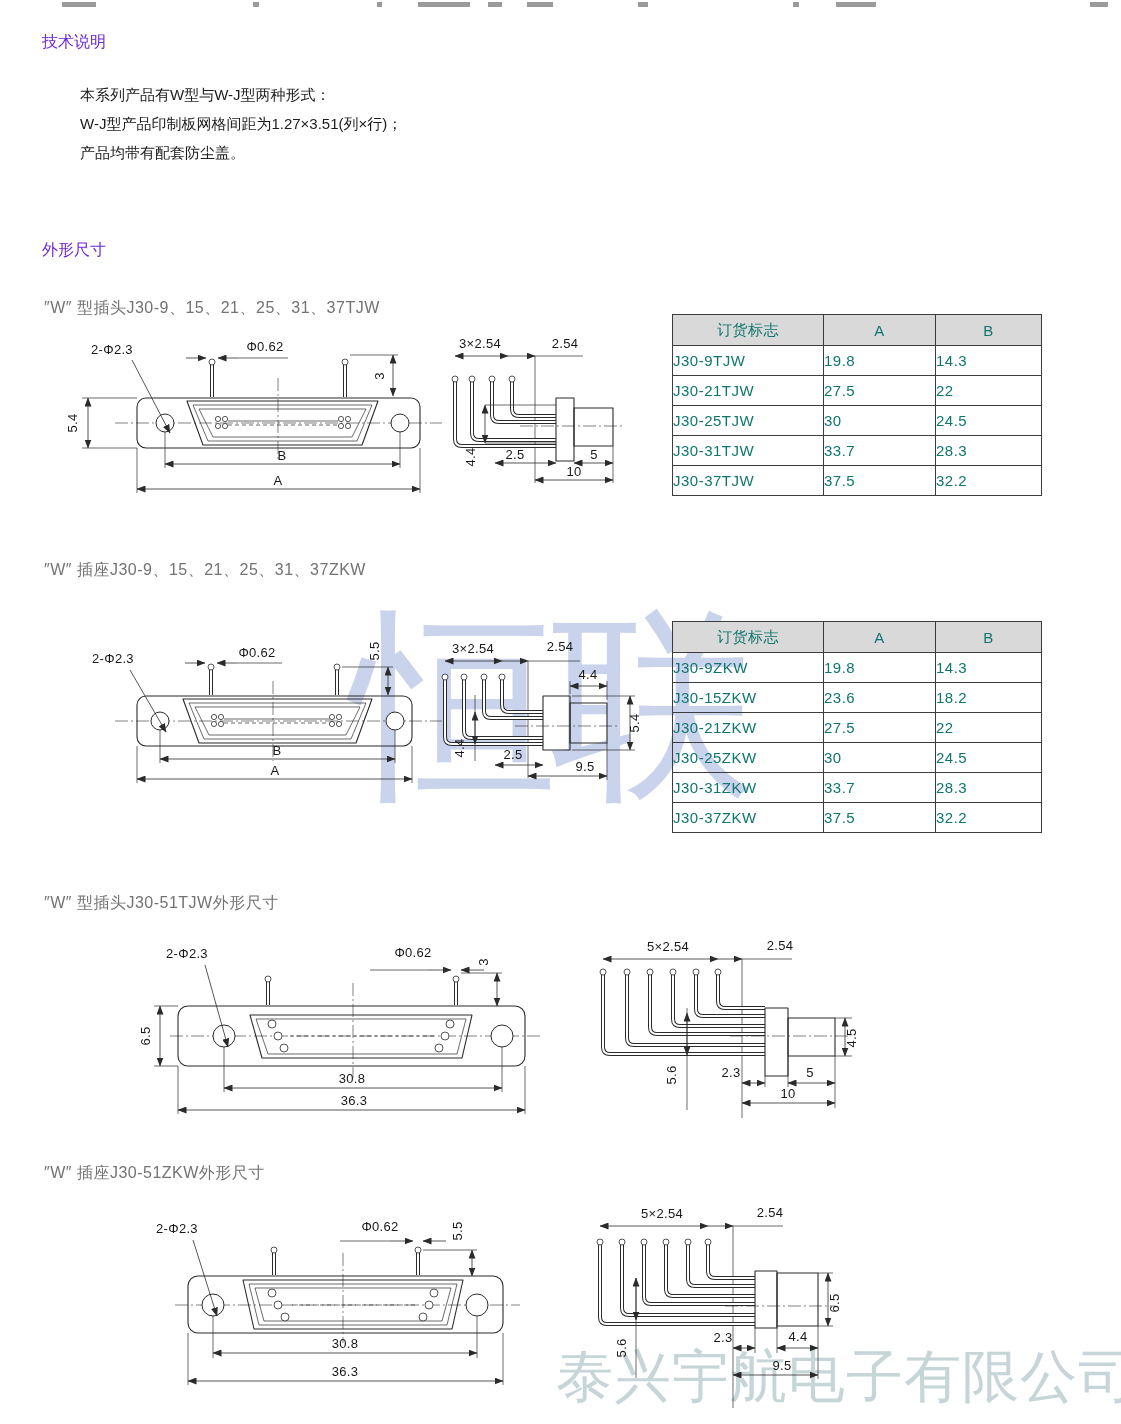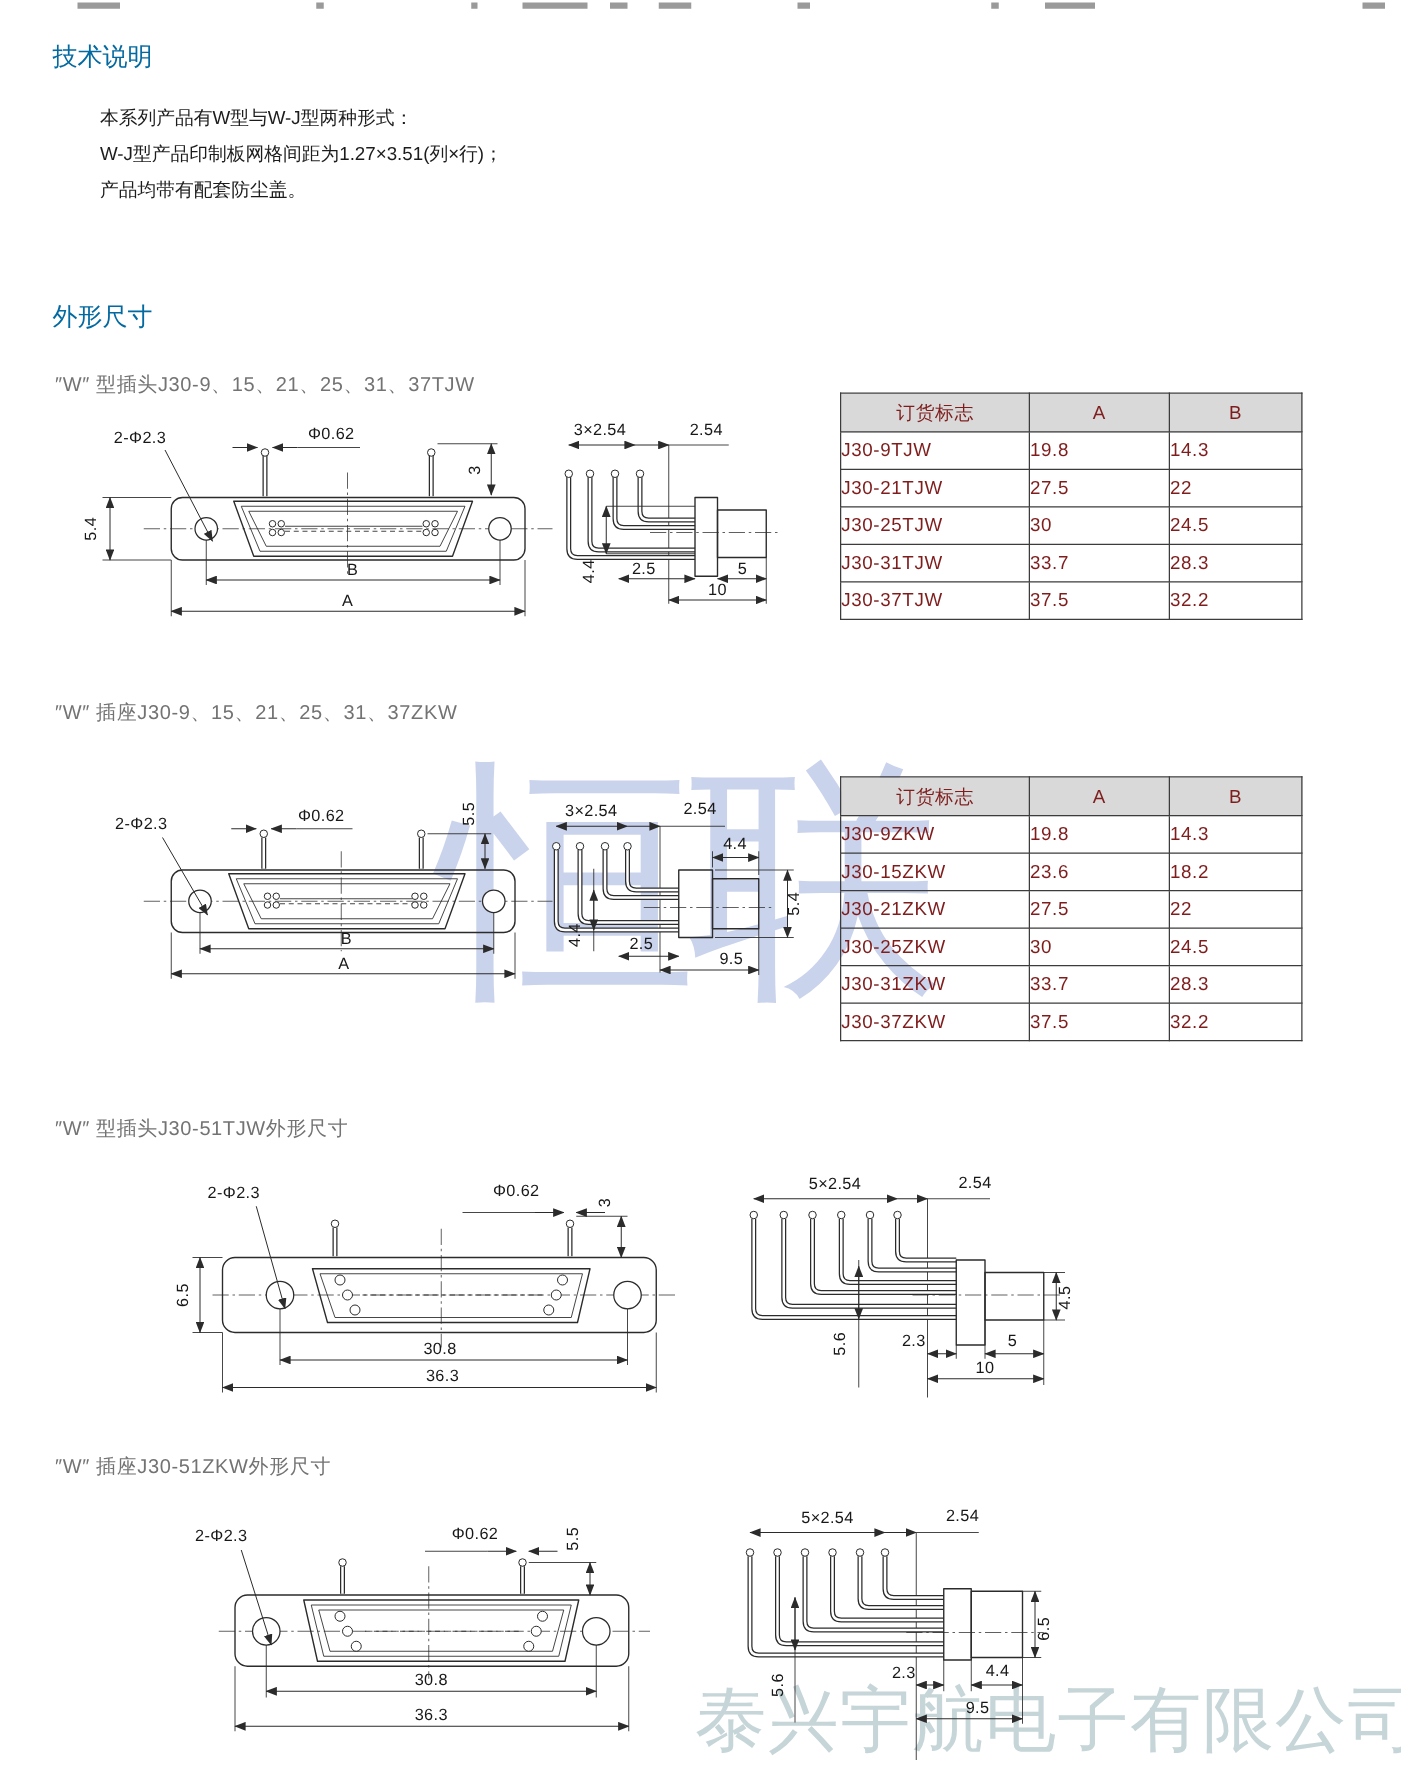--- a/index.html
+++ b/index.html
@@ -7,27 +7,27 @@
        font-family:"Liberation Sans",sans-serif;color:#222}
   
   .wm{position:absolute;z-index:0;font-family:"Liberation Serif",serif;
       pointer-events:none;white-space:nowrap;line-height:1}
   .wm-center{left:352px;top:604px;font-size:205px;color:#b4c1e4;opacity:.7;letter-spacing:-6px}
   .wm-bottom{left:556px;top:1348px;font-size:57px;color:#c6d5d8;letter-spacing:1px}
   
   .frag{position:absolute;top:0;left:0;width:100%;height:10px;z-index:1}
   .frag i{position:absolute;top:2px;height:5px;background:#9a9a9a;display:block}
   
-  .h1{position:absolute;font-size:20px;color:#0369a1;z-index:1}
+  .h1{position:absolute;font-size:16px;color:#6d28d9;z-index:1}
   .notes{position:absolute;left:80px;top:80px;font-size:15px;line-height:29px;color:#1c1c1c;z-index:1}
   .sec-title{position:absolute;left:44px;font-size:16px;color:#737373;z-index:1;letter-spacing:.5px}
   
   table.order{position:absolute;border-collapse:collapse;z-index:1;table-layout:fixed}
   table.order th,table.order td{border:1px solid #3c3c3c;vertical-align:middle;
-      font-size:15px;color:#7f1d1d;font-weight:normal;height:29px;padding:0;letter-spacing:.5px}
+      font-size:15px;color:#0f766e;font-weight:normal;height:29px;padding:0;letter-spacing:.5px}
   table.order th{background:#d9d9d9;height:30px}
   table.order td{background:transparent}
   .c1{width:150px}.c2{width:111px}.c3{width:105px}
   
   svg.dwg{position:absolute;z-index:1;overflow:visible}
   svg.dwg text{font-size:13px;fill:#181818;text-anchor:middle;letter-spacing:.3px}
   .ln{fill:none;stroke:#2b2b2b;stroke-width:1.1;stroke-linejoin:round}
   .thin{fill:none;stroke:#2b2b2b;stroke-width:.7}
   .dim{fill:none;stroke:#2b2b2b;stroke-width:.8}
   .cl{fill:none;stroke:#2b2b2b;stroke-width:.6;stroke-dasharray:13 3 2 3}

